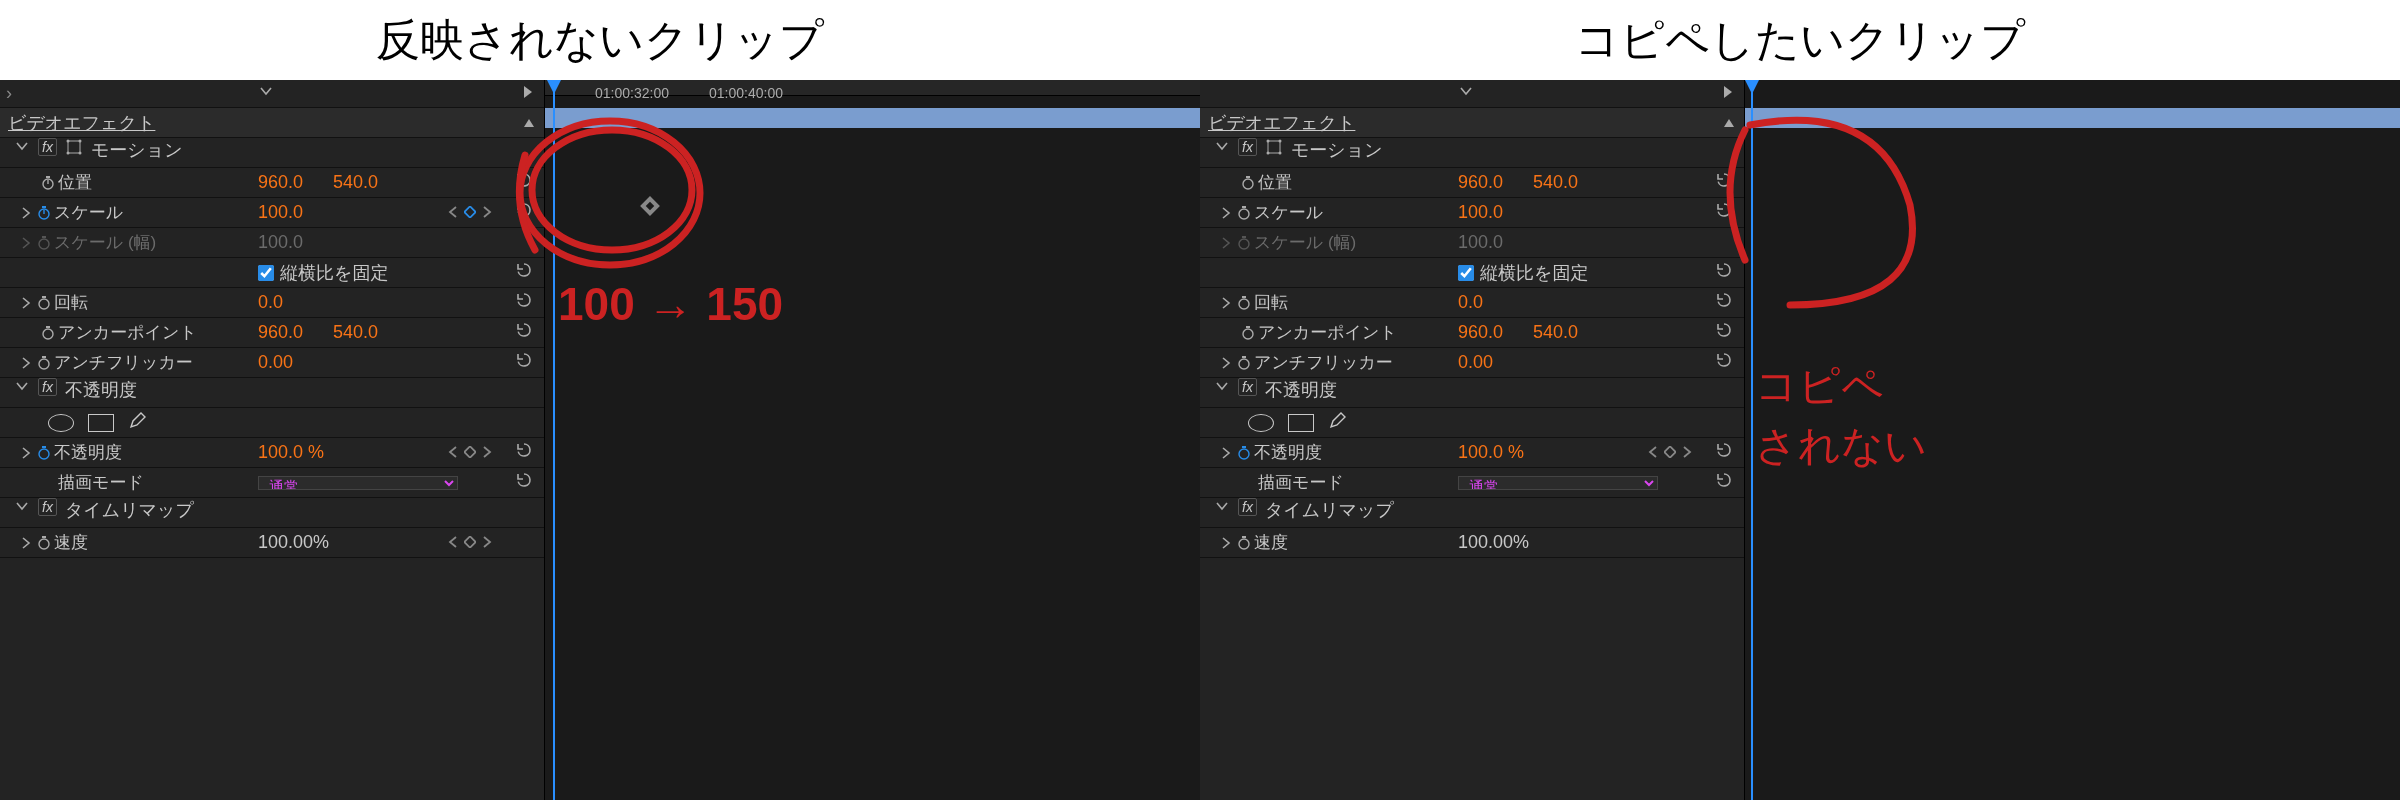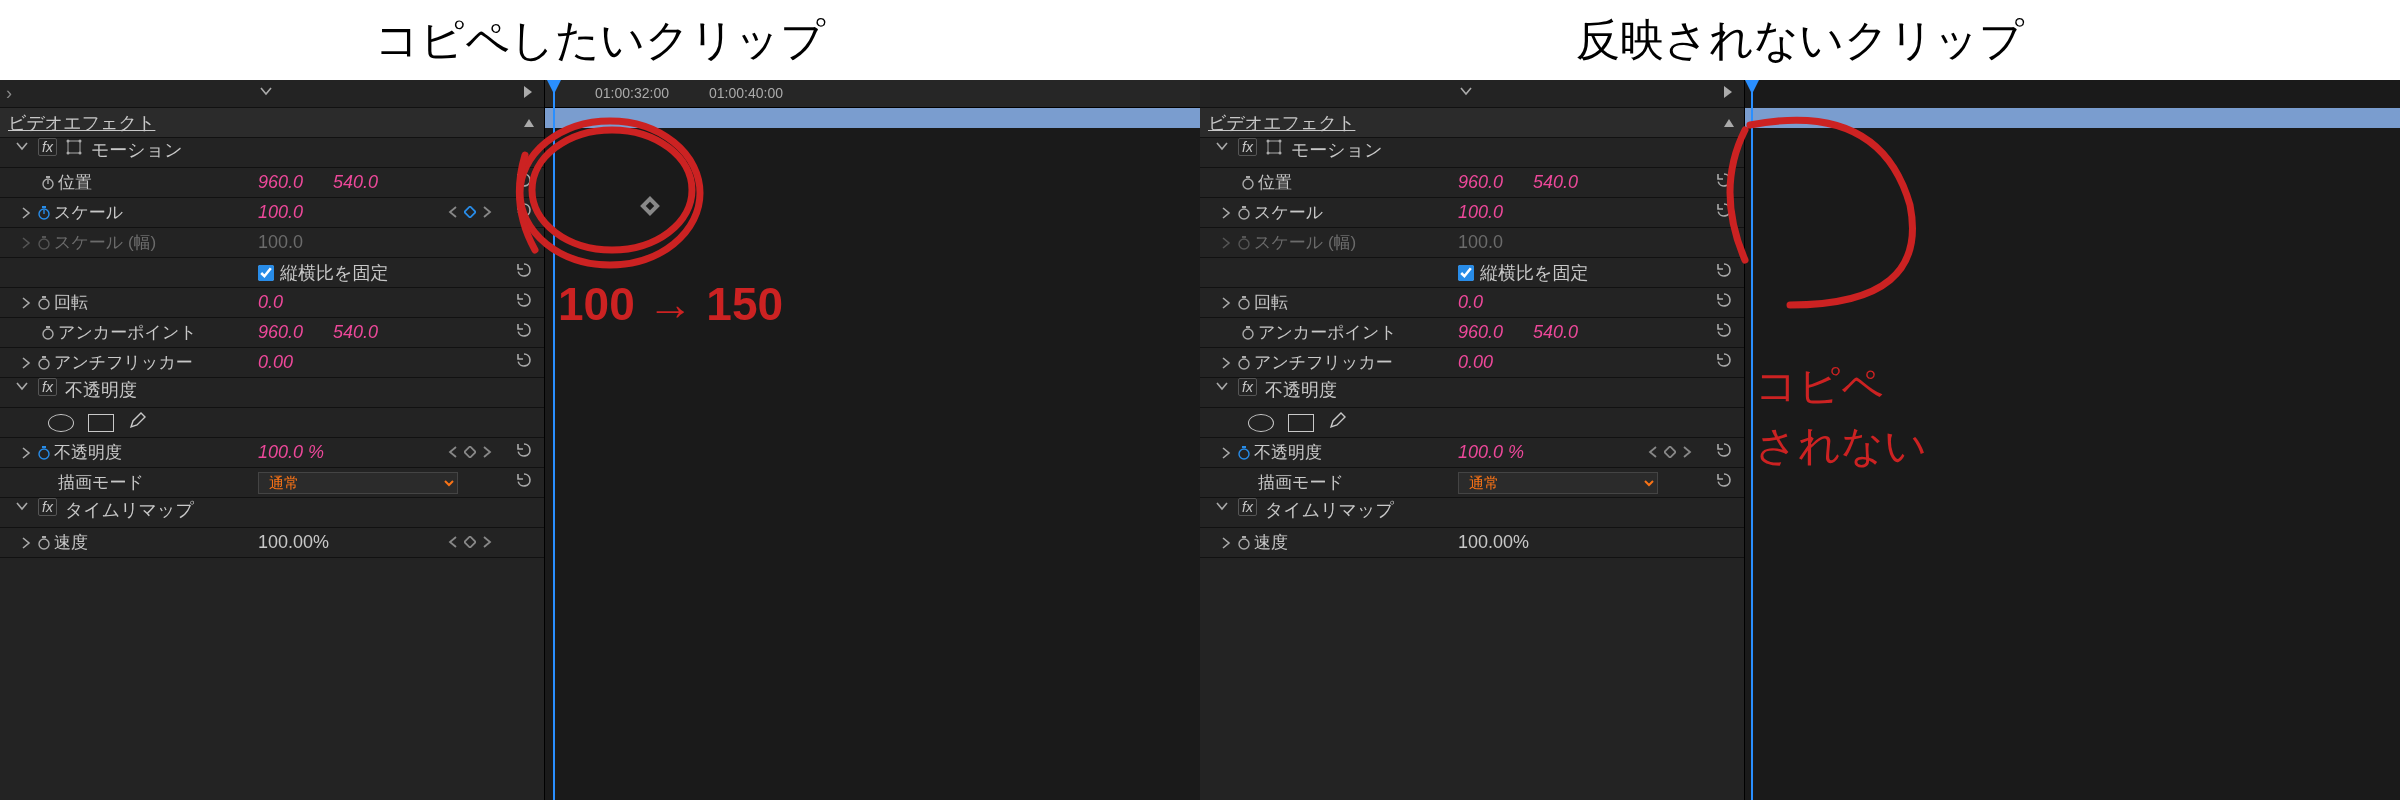--- a/index.html
+++ b/index.html
@@ -21,54 +21,54 @@
 
   .group-head { height: 30px; display: flex; align-items: flex-start; padding-left: 14px; gap: 8px; border-bottom: 1px solid #111; }
   .group-head svg.ico { width: 18px; height: 18px; }
   .row { height: 30px; display: flex; align-items: center; border-bottom: 1px solid #111; position: relative; }
   .row .indent1 { width: 38px; }
   .row .indent2 { width: 58px; }
   .row .expand { width: 16px; display: flex; align-items: center; justify-content: center; }
   .row .stopwatch { width: 20px; display: flex; align-items: center; justify-content: center; }
   .row .plabel { flex: 0 0 150px; font-size: 17px; }
   .row .vals { position: absolute; left: 258px; display: flex; gap: 30px; }
-  .val-link { color: #ec4899; text-decoration: underline; text-decoration-color: transparent; cursor: ew-resize; font-style: italic; }
+  .val-link { color: #f97316; text-decoration: underline; text-decoration-color: transparent; cursor: ew-resize; }
   .val-dim { color: #6b6b6b; }
   .kf-nav { position: absolute; right: 52px; display: flex; align-items: center; gap: 6px; }
   .reset { position: absolute; right: 8px; }
   .check-row { padding-left: 258px; }
   .check-row input[type="checkbox"] { width:16px; height:16px; accent-color:#288ce8; margin-right:6px; vertical-align:middle; }
 
   .mask-tools { padding-left: 48px; display:flex; gap:14px; align-items:center; }
   .mask-tools .shape { width:26px; height:18px; border:1.5px solid #c8c8c8; }
   .mask-tools .ellipse { border-radius:50%; }
 
-  select.blend { position:absolute; left:258px; width:200px; height:22px; background:#2b2b2b; color:#f97316; border:1px solid #444; font-size:15px; padding-left:6px; }
+  select.blend { position:absolute; left:258px; width:200px; height:14px; background:#2b2b2b; color:#d946ef; border:1px solid #444; font-size:15px; padding-left:6px; }
 
   .timeline-col { flex: 1; background: #1a1a1a; position: relative; }
-  .ruler { height: 28px; border-bottom: 1px solid #000; background: #262626; position: relative; font-size: 14px; color: #aaa; }
+  .ruler { height: 16px; border-bottom: 1px solid #000; background: #262626; position: relative; font-size: 14px; color: #aaa; }
   .ruler .tick { position: absolute; top: 5px; }
   .clip-bar { position: absolute; top: 28px; left: 0; right: 0; height: 20px; background: #7a9dcf; }
   .play-line { position: absolute; top: 0; bottom: 0; width: 2px; background: #2a8fff; }
   .play-line::before { content:""; position:absolute; top:0; left:-6px; width:14px; height:14px; background:#2a8fff; clip-path: polygon(0 0,100% 0,50% 100%); }
   .kf-track-diamond { position:absolute; width:14px; height:14px; transform: rotate(45deg); border:4px solid #888; background:transparent; }
 
   
   .overlay { position:absolute; inset:0; pointer-events:none; }
 
   
   .ico-sm { width:16px; height:16px; }
   .tri-up svg, .expand svg { display:block; }
 </style>
 </head>
 <body>
 
 <div class="top-labels">
+  <div class="label">反映されないクリップ</div>
   <div class="label">コピペしたいクリップ</div>
-  <div class="label">反映されないクリップ</div>
 </div>
 
 <div class="split">
 
   <div class="pane">
     <div class="pane-inner">
       <div class="controls-col">
         <div class="header-bar">
           <span style="padding-left:6px;color:#888;">›</span>
           <span class="chev">

